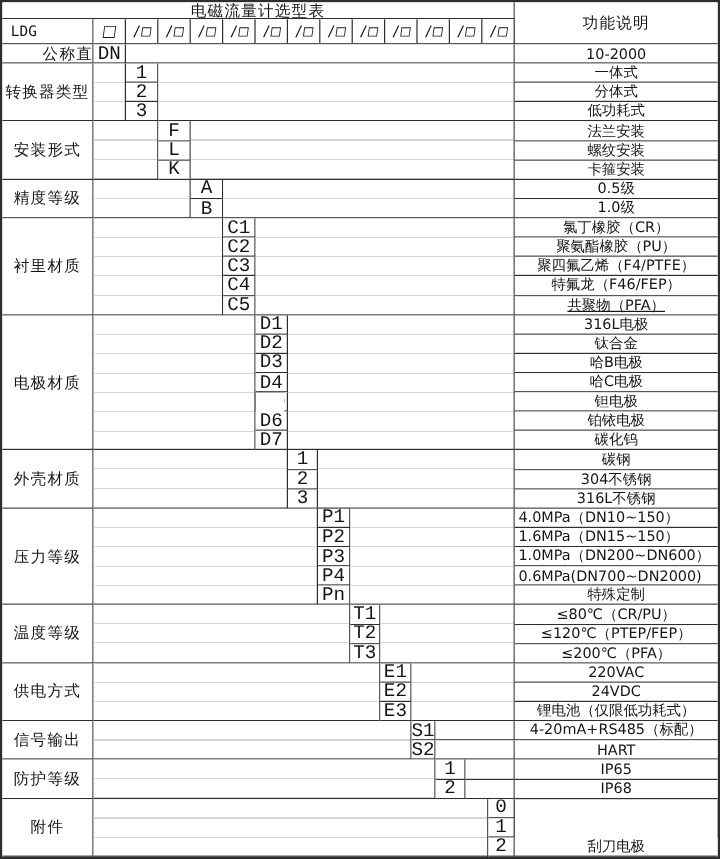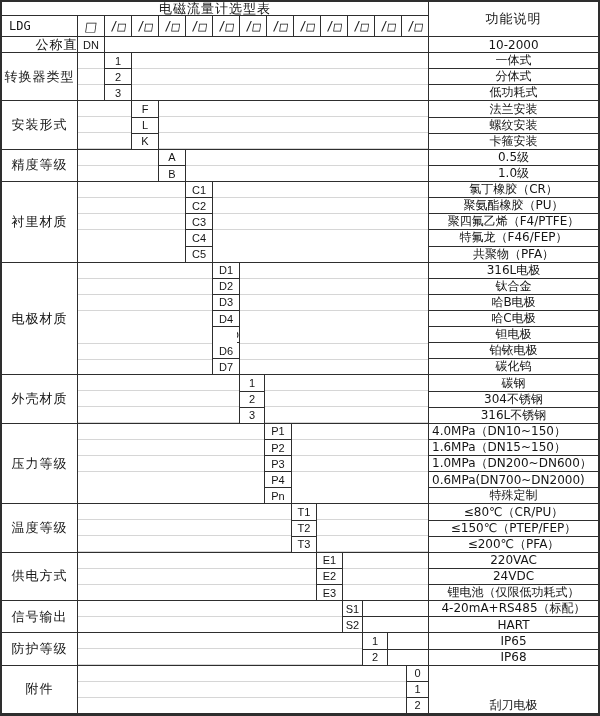--- a/index.html
+++ b/index.html
@@ -20,21 +20,21 @@
     border-right:1px solid #2e2e2e;
     border-bottom:1px solid #2e2e2e;
     display:flex;align-items:center;justify-content:center;
     overflow:hidden;white-space:nowrap;
     background:#fff;
   }
   .noR{border-right:none;}
   .title{font-size:13px;letter-spacing:1px;}
   .fhead{font-size:13px;letter-spacing:1px;}
   .lbl{font-size:13px;letter-spacing:1px;}
-  .code{font-size:11px;font-family:Liberation Sans, sans-serif;}
+  .code{font-size:16px;font-family:Liberation Mono, monospace;}
   .desc{font-size:12px;}
   .desc.left{justify-content:flex-start;padding-left:3px;}
   .ldg{justify-content:flex-start;padding-left:7px;font-size:12px;font-family:"DejaVu Sans Mono","DejaVu Sans",monospace;}
   .ghost{
     background-image:repeating-linear-gradient(to bottom,
       rgba(0,0,0,0) 0px, rgba(0,0,0,0) 15.2px,
       #d6d6d6 15.2px, #d6d6d6 16.119px);
   }
   .strip{display:flex;align-items:stretch;padding:0;}
   .strip .mcell{flex:1 1 0;display:flex;align-items:center;justify-content:center;border-right:1px solid #2e2e2e;box-sizing:border-box;font-size:12px;font-family:"DejaVu Sans Mono","DejaVu Sans",monospace;}
@@ -139,21 +139,21 @@
       <div class="cell code" style="grid-area: 12 / 6 / 13 / 7;">C1</div>
       <div class="cell code" style="grid-area: 13 / 6 / 14 / 7;">C2</div>
       <div class="cell code" style="grid-area: 14 / 6 / 15 / 7;">C3</div>
       <div class="cell code" style="grid-area: 15 / 6 / 16 / 7;">C4</div>
       <div class="cell code" style="grid-area: 16 / 6 / 17 / 7;">C5</div>
       <div class="cell ghost" style="grid-area: 12 / 7 / 17 / 16;"></div>
       <div class="cell desc noR" style="grid-area: 12 / 16 / 13 / 17;">氯丁橡胶（CR）</div>
       <div class="cell desc noR" style="grid-area: 13 / 16 / 14 / 17;">聚氨酯橡胶（PU）</div>
       <div class="cell desc noR" style="grid-area: 14 / 16 / 15 / 17;">聚四氟乙烯（F4/PTFE）</div>
       <div class="cell desc noR" style="grid-area: 15 / 16 / 16 / 17;">特氟龙（F46/FEP）</div>
-      <div class="cell desc noR" style="grid-area: 16 / 16 / 17 / 17;">共聚物（PFA）</div>
+      <div class="cell desc noR" style="grid-area: 16 / 16 / 17 / 17; text-decoration: underline;">共聚物（PFA）</div>
       <div class="cell lbl" style="grid-area: 17 / 1 / 24 / 2;">电极材质</div>
       <div class="cell ghost" style="grid-area: 17 / 2 / 24 / 7;"></div>
       <div class="cell code" style="grid-area: 17 / 7 / 18 / 8;">D1</div>
       <div class="cell code" style="grid-area: 18 / 7 / 19 / 8;">D2</div>
       <div class="cell code" style="grid-area: 19 / 7 / 20 / 8;">D3</div>
       <div class="cell code" style="grid-area: 20 / 7 / 21 / 8;">D4</div>
       <div class="cell code" style="grid-area: 21 / 7 / 22 / 8; margin-left: 24px;">D5</div>
       <div class="cell code" style="grid-area: 22 / 7 / 23 / 8;">D6</div>
       <div class="cell code" style="grid-area: 23 / 7 / 24 / 8;">D7</div>
       <div class="cell ghost" style="grid-area: 17 / 8 / 24 / 16;"></div>
@@ -186,21 +186,21 @@
       <div class="cell desc noR left" style="grid-area: 29 / 16 / 30 / 17;">1.0MPa（DN200~DN600）</div>
       <div class="cell desc noR left" style="grid-area: 30 / 16 / 31 / 17;">0.6MPa(DN700~DN2000)</div>
       <div class="cell desc noR" style="grid-area: 31 / 16 / 32 / 17;">特殊定制</div>
       <div class="cell lbl" style="grid-area: 32 / 1 / 35 / 2;">温度等级</div>
       <div class="cell ghost" style="grid-area: 32 / 2 / 35 / 10;"></div>
       <div class="cell code" style="grid-area: 32 / 10 / 33 / 11;">T1</div>
       <div class="cell code" style="grid-area: 33 / 10 / 34 / 11;">T2</div>
       <div class="cell code" style="grid-area: 34 / 10 / 35 / 11;">T3</div>
       <div class="cell ghost" style="grid-area: 32 / 11 / 35 / 16;"></div>
       <div class="cell desc noR" style="grid-area: 32 / 16 / 33 / 17;">≤80℃（CR/PU）</div>
-      <div class="cell desc noR" style="grid-area: 33 / 16 / 34 / 17;">≤150℃（PTEP/FEP）</div>
+      <div class="cell desc noR" style="grid-area: 33 / 16 / 34 / 17;">≤120℃（PTEP/FEP）</div>
       <div class="cell desc noR" style="grid-area: 34 / 16 / 35 / 17;">≤200℃（PFA）</div>
       <div class="cell lbl" style="grid-area: 35 / 1 / 38 / 2;">供电方式</div>
       <div class="cell ghost" style="grid-area: 35 / 2 / 38 / 11;"></div>
       <div class="cell code" style="grid-area: 35 / 11 / 36 / 12;">E1</div>
       <div class="cell code" style="grid-area: 36 / 11 / 37 / 12;">E2</div>
       <div class="cell code" style="grid-area: 37 / 11 / 38 / 12;">E3</div>
       <div class="cell ghost" style="grid-area: 35 / 12 / 38 / 16;"></div>
       <div class="cell desc noR" style="grid-area: 35 / 16 / 36 / 17;">220VAC</div>
       <div class="cell desc noR" style="grid-area: 36 / 16 / 37 / 17;">24VDC</div>
       <div class="cell lbl" style="grid-area: 38 / 1 / 40 / 2;">信号输出</div>

